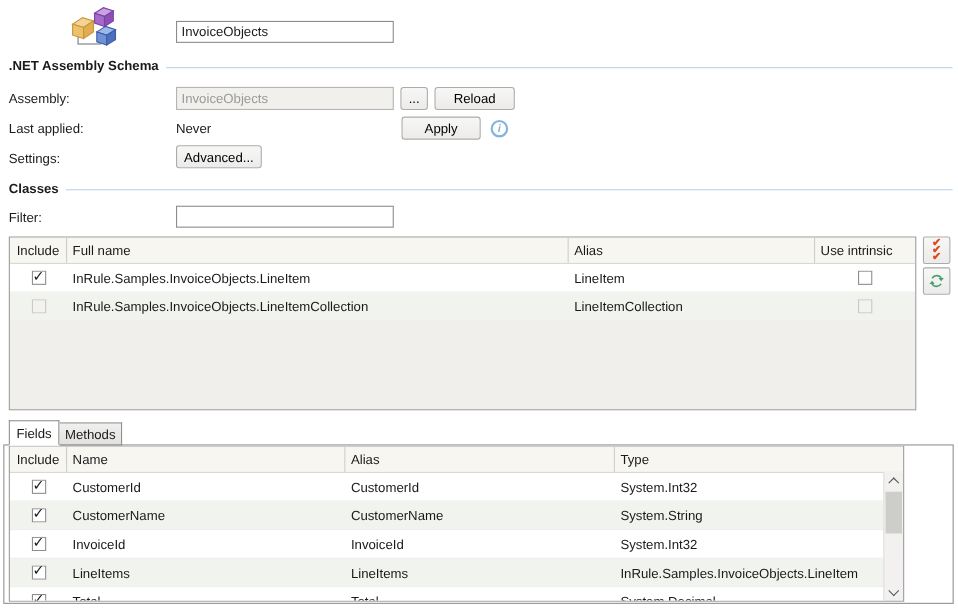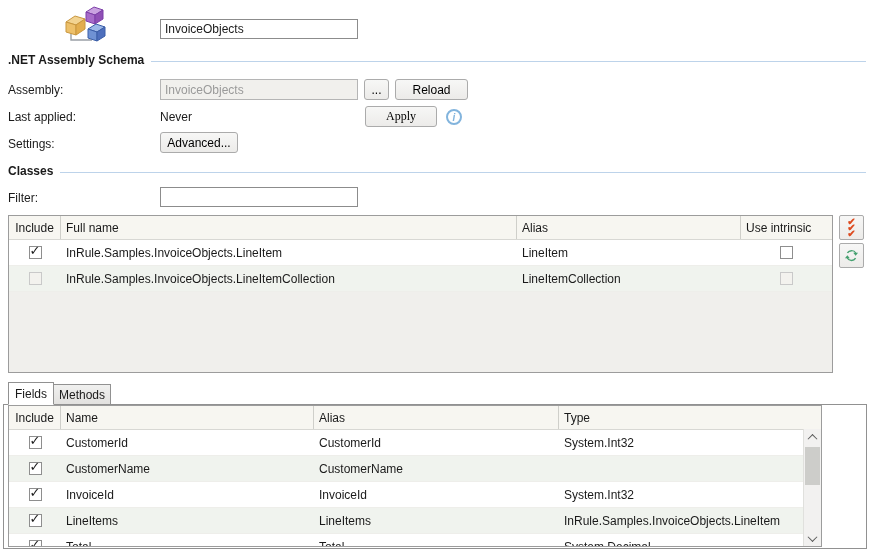--- a/index.html
+++ b/index.html
@@ -95,21 +95,21 @@
   <span class="ln"></span>
 </div>
 
 <div class="label" style="left:8px;top:83px;">Assembly:</div>
 <input class="txt disabled" style="left: 160px; top: 79px; width: 198px; height: 21px;" disabled="" value="InvoiceObjects">
 <button class="btn" style="left:364px;top:79px;width:25px;height:21px;">...</button>
 <button class="btn" style="left:395px;top:79px;width:73px;height:21px;">Reload</button>
 
 <div class="label" style="left:8px;top:110px;">Last applied:</div>
 <div class="label" style="left:160px;top:110px;">Never</div>
-<button class="btn" style="left:365px;top:106px;width:72px;height:21px;font-family:Liberation Serif, serif;">Apply</button>
+<button class="btn" style="left:365px;top:106px;width:72px;height:21px;">Apply</button>
 <div class="info-ic" style="left:446px;top:109px;">i</div>
 
 <div class="label" style="left:8px;top:137px;">Settings:</div>
 <button class="btn" style="left:160px;top:132px;width:78px;height:21px;">Advanced...</button>
 
 <div class="sect" style="top:164px;">
   <span class="t">Classes</span>
   <span class="ln"></span>
 </div>
 
@@ -188,20 +188,21 @@
       <div class="gcell" style="width:245px;">CustomerId</div>
       <div class="gcell" style="flex:1;">System.Int32</div>
     </div>
 
     <div class="grow alt" style="margin-right:17px;">
       <div class="gcell cbcell" style="width:52px;">
           <span class="cb checked"></span>
         </div>
       <div class="gcell" style="width:253px;">CustomerName</div>
       <div class="gcell" style="width:245px;">CustomerName</div>
+      <div class="gcell" style="flex:1;">System.String</div>
     </div>
 
     <div class="grow" style="margin-right:4px;">
       <div class="gcell cbcell" style="width:52px;">
           <span class="cb checked"></span>
         </div>
       <div class="gcell" style="width:253px;">InvoiceId</div>
       <div class="gcell" style="width:245px;">InvoiceId</div>
       <div class="gcell" style="flex:1;">System.Int32</div>
     </div>

